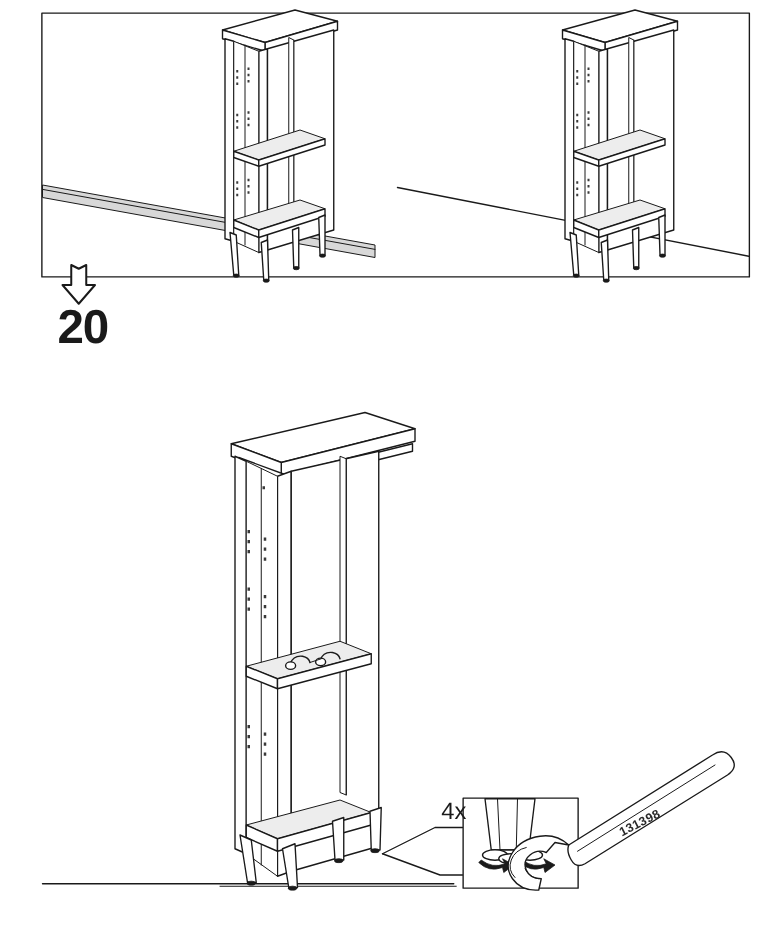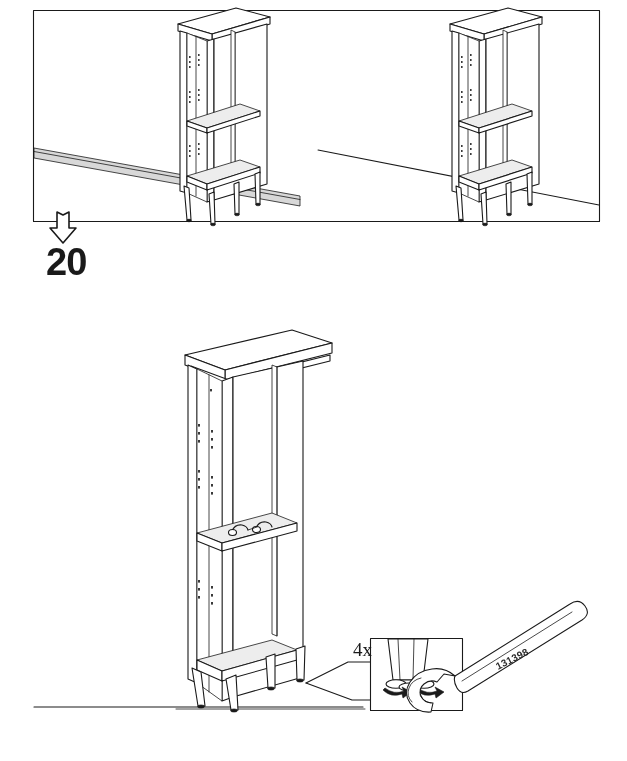--- a/index.html
+++ b/index.html
@@ -36,21 +36,21 @@
     font-weight: bold;
     color: #1a1a1a;
     letter-spacing: -1px;
     line-height: 1;
     user-select: none;
   }
   .qty-label {
     position: absolute;
     left: 353px;
     top: 640px;
-    font-family: Liberation Serif, serif;
+    font-family: Liberation Sans, sans-serif;
     font-size: 19px;
     font-weight: normal;
     color: #1a1a1a;
     line-height: 1;
     user-select: none;
   }
   .part-code {
     position: absolute;
     left: 494px;
     top: 662px;

